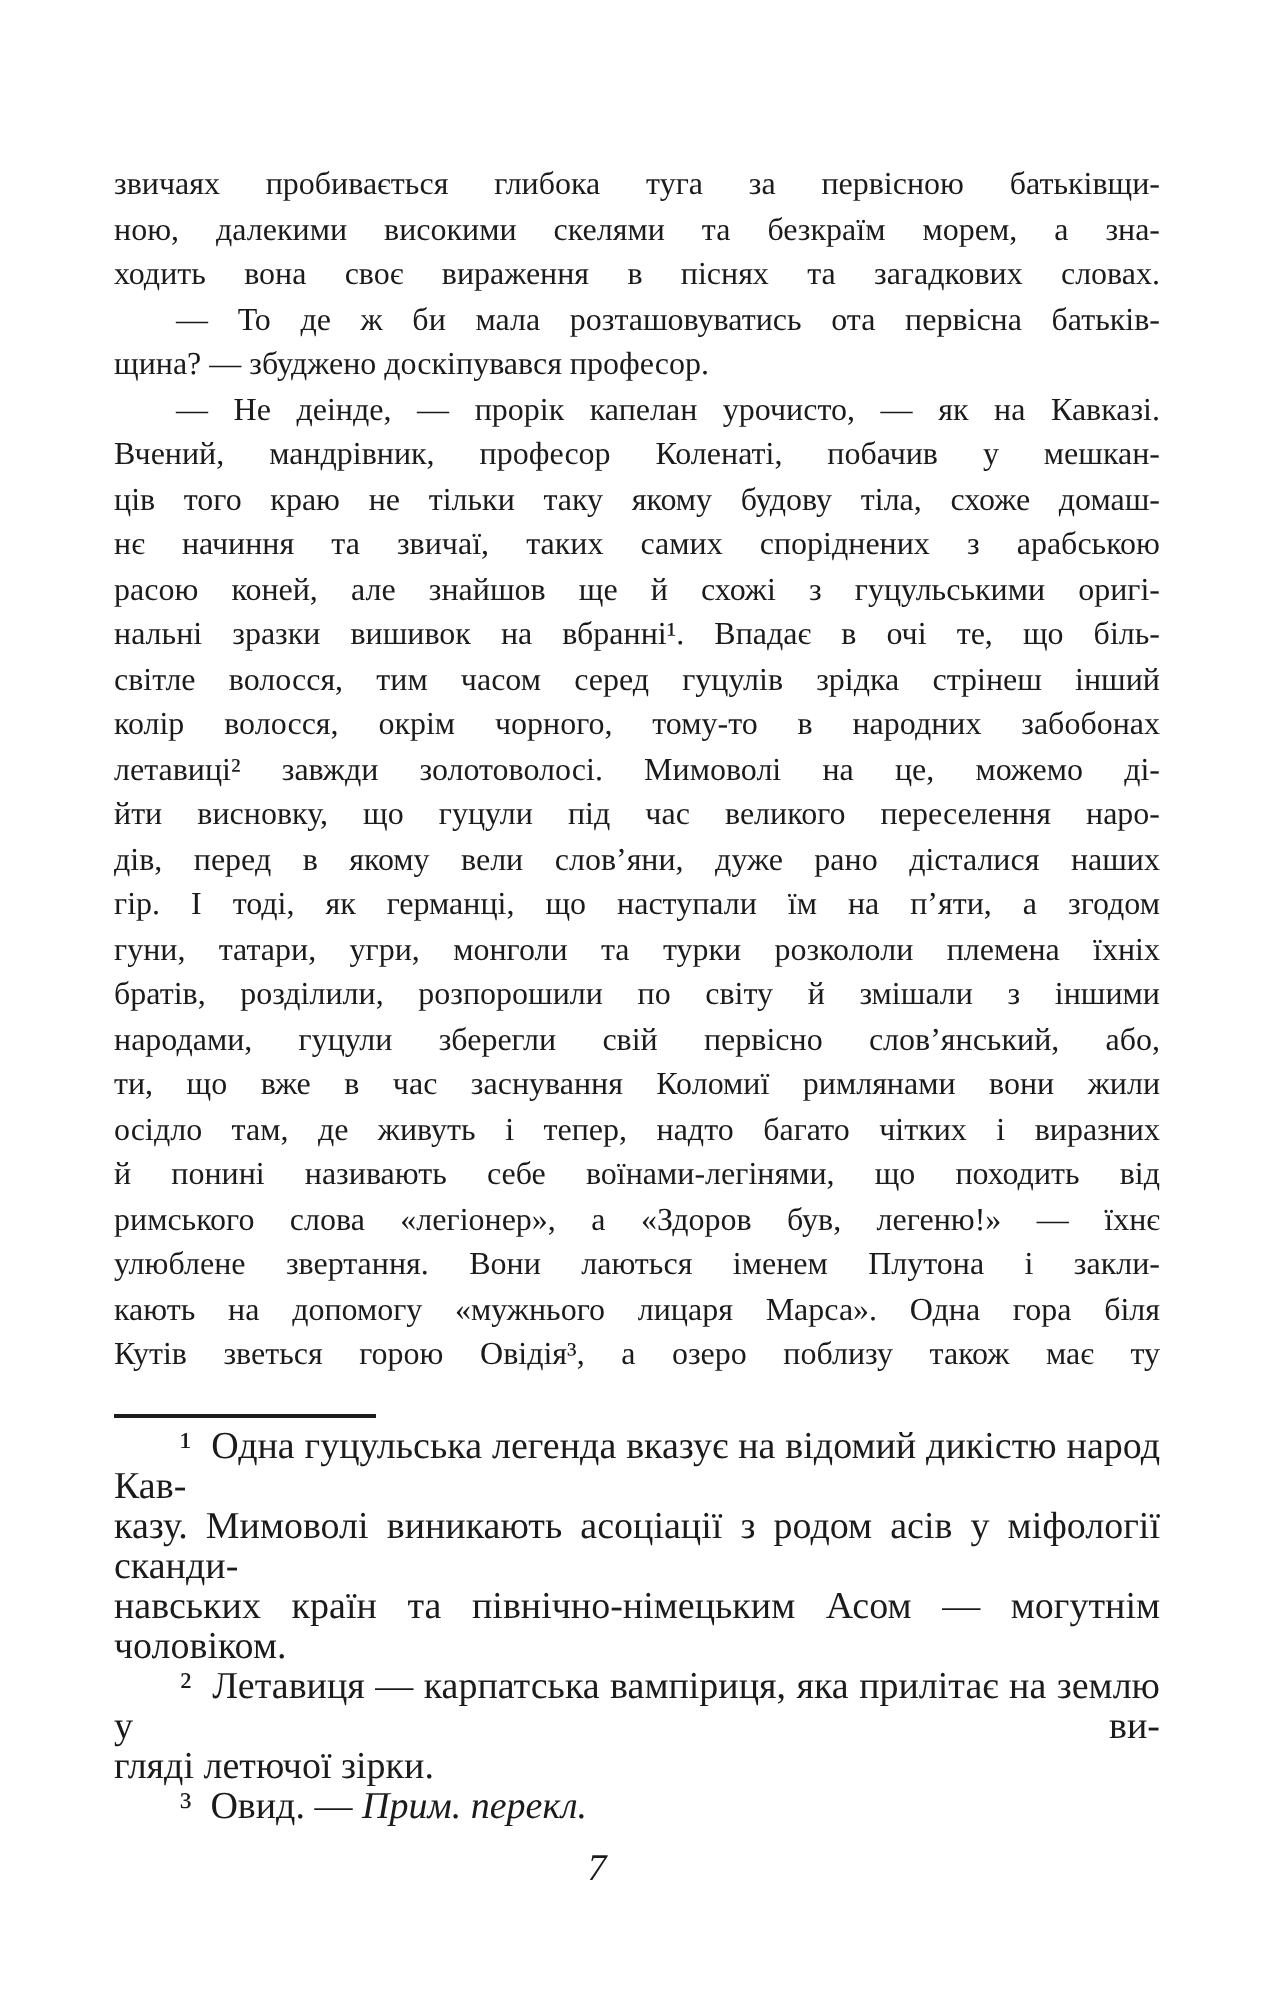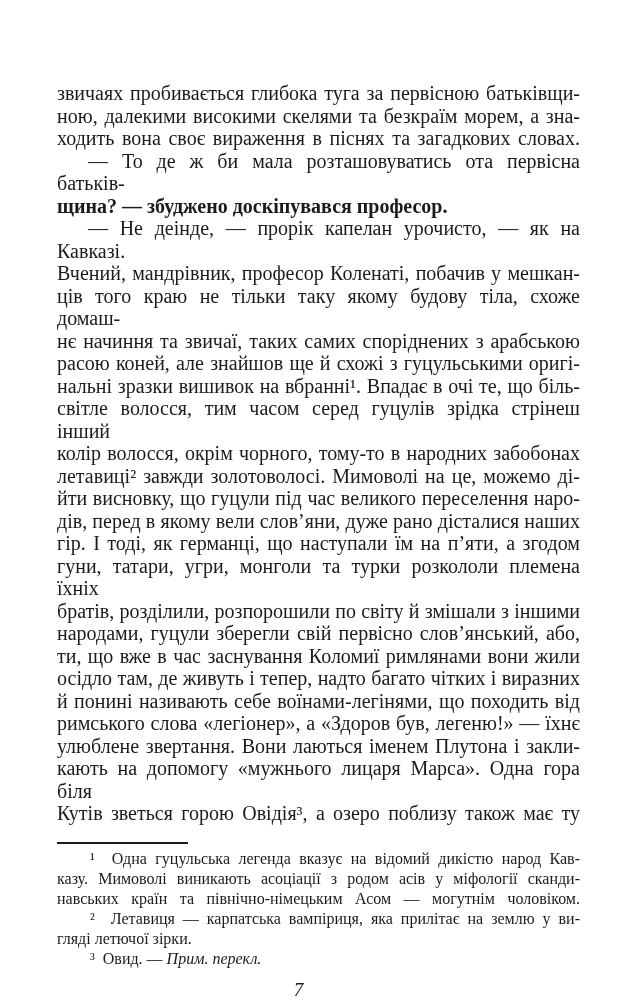--- a/index.html
+++ b/index.html
@@ -16,40 +16,39 @@
     font-family: "Liberation Serif", "DejaVu Serif", serif;
     overflow: hidden;
   }
   .column {
     position: absolute;
     left: 57px;
     top: 82px;
     width: 523px;
   }
   .ln {
-    font-size: 20px;
+    font-size: 16px;
     line-height: 22.5px;
     text-align: justify;
     text-align-last: justify;
   }
   .ln.left {
     text-align: right;
     text-align-last: left;
-    font-weight: bold;
   }
   .ind { text-indent: 31px; }
   .fnsep {
     margin-top: 17px;
     width: 131px;
     height: 0;
     border-top: 2px solid #1b1b1b;
   }
   .fn-block { margin-top: 5px; }
   .fn {
-    font-size: 16px;
+    font-size: 19px;
     line-height: 20px;
     text-align: justify;
     text-align-last: justify;
   }
   .fn.left {
     text-align: right;
     text-align-last: left;
   }
   .fn.ind { text-indent: 33px; }
   .it { font-style: italic; }

